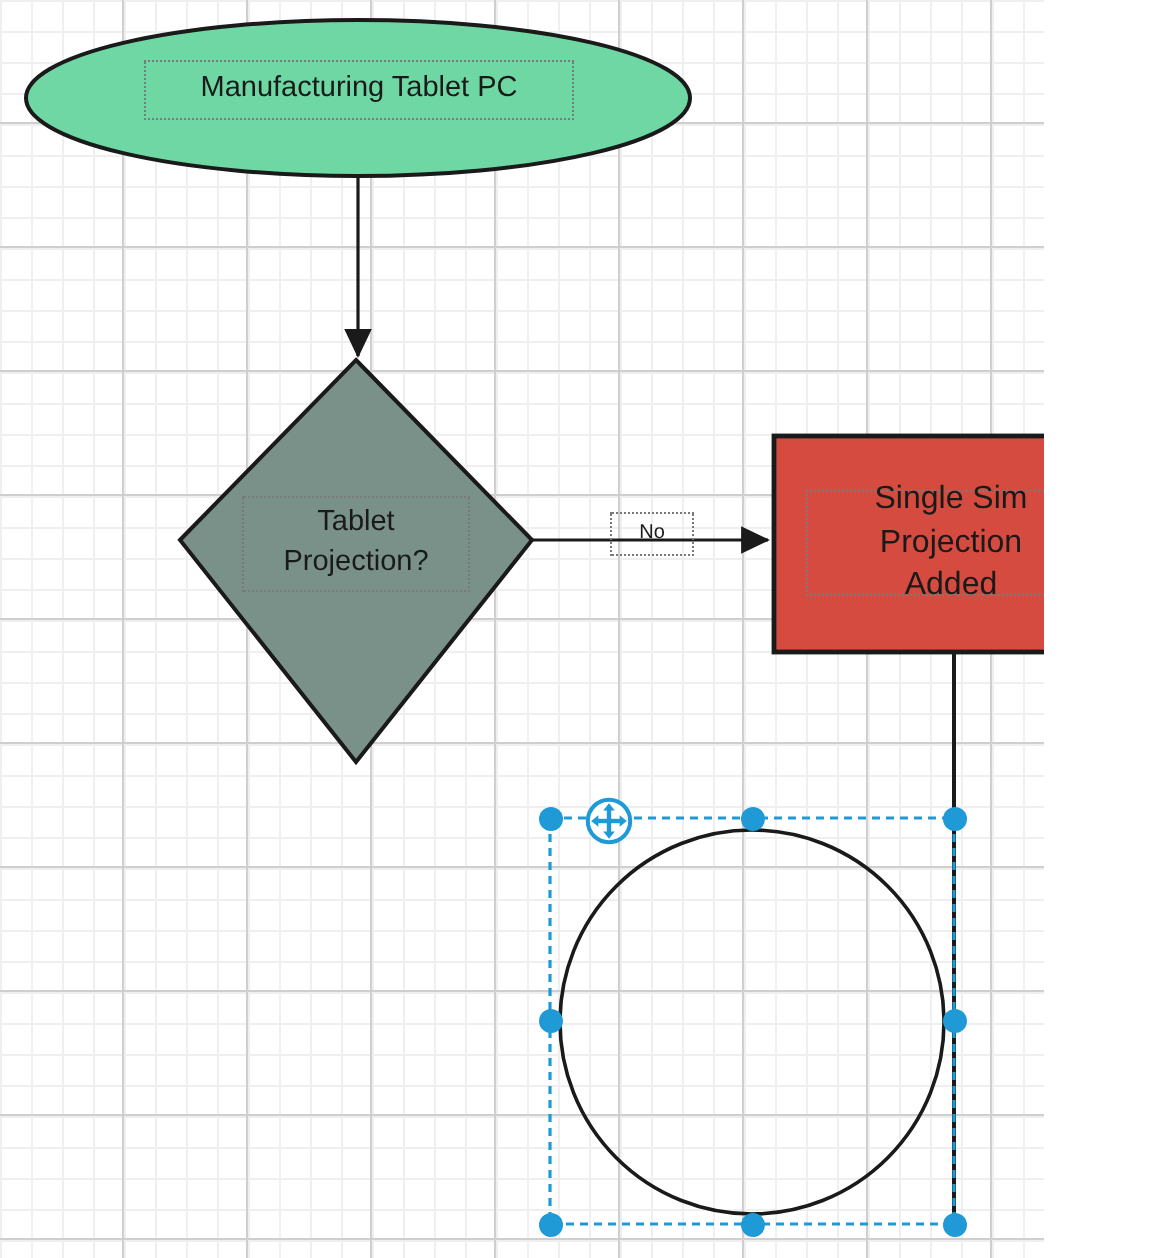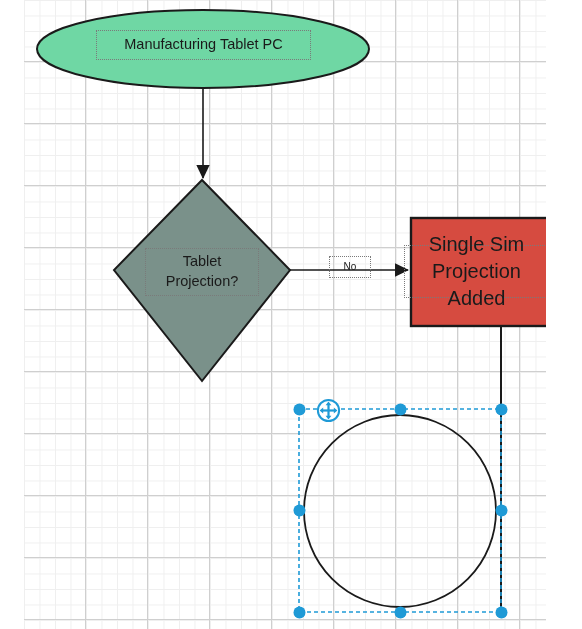--- a/index.html
+++ b/index.html
@@ -20,21 +20,20 @@
       linear-gradient(to right, #cfcfcf 1px, transparent 1px),
       linear-gradient(to bottom, #cfcfcf 1px, transparent 1px),
       linear-gradient(to right, #efefef 1px, transparent 1px),
       linear-gradient(to bottom, #efefef 1px, transparent 1px);
     background-size:
       62px 62px,
       62px 62px,
       15.5px 15.5px,
       15.5px 15.5px;
     background-position: -1px -1px, -1px -1px, 0 0, 0 0;
-    margin-left: 24px;
   }
   #diagram-svg {
     position: absolute;
     left: 0;
     top: 0;
     width: 582px;
     height: 629px;
   }
   .shape-label {
     position: absolute;
@@ -58,25 +57,25 @@
     font-size: 14.5px;
   }
   #label-decision {
     left: 121px;
     top: 248px;
     width: 114px;
     height: 48px;
     font-size: 14.5px;
   }
   #label-process {
-    left: 380px;
+    left: 403px;
     top: 245px;
     width: 145px;
     height: 53px;
-    font-size: 20px;
+    font-size: 16px;
   }
   #label-edge-no {
     left: 305px;
     top: 256px;
     width: 42px;
     height: 22px;
     font-size: 10px;
     border: 1px dotted #7a7a7a;
   }
   .sel-handle {

